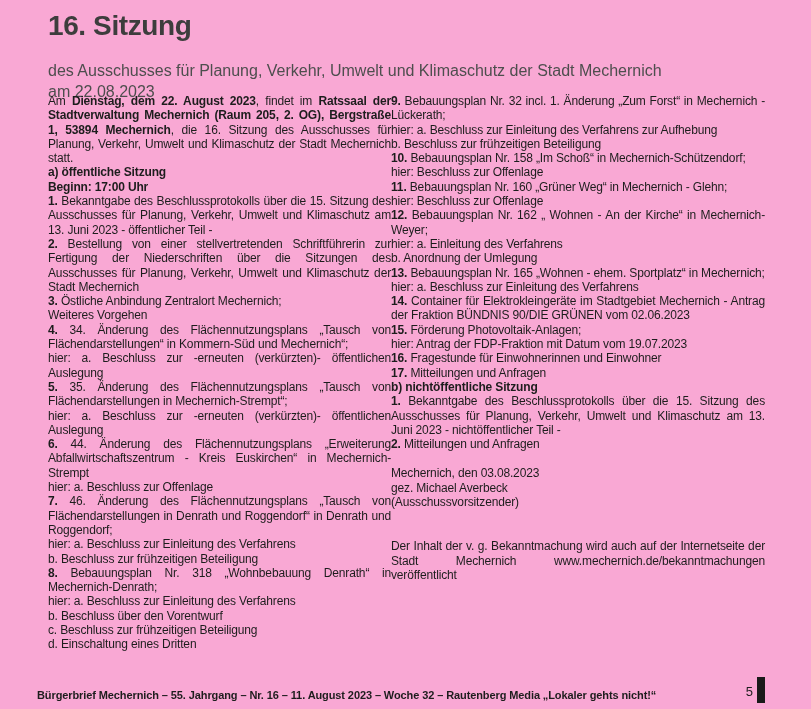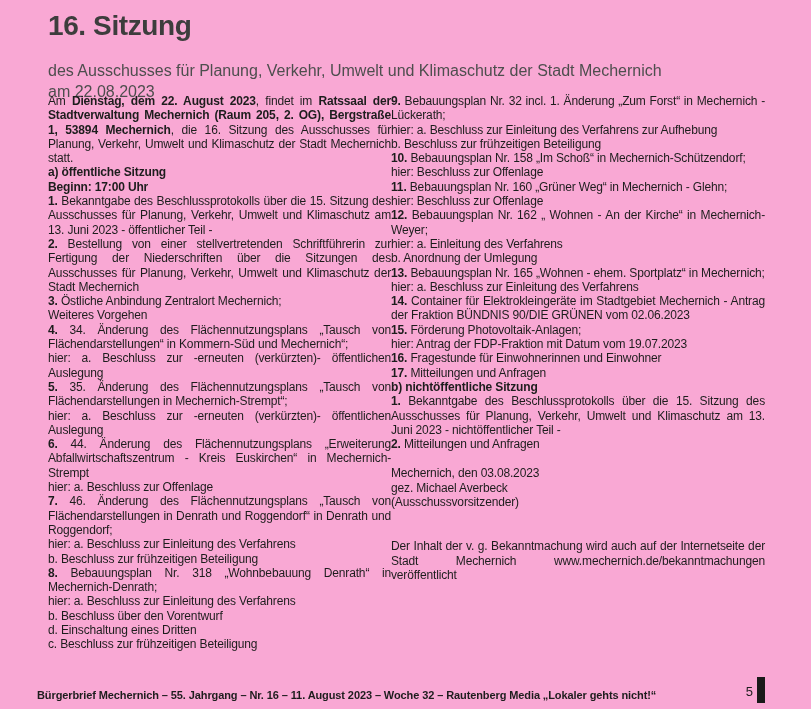--- a/index.html
+++ b/index.html
@@ -66,22 +66,22 @@
         <p class="para"><span class="b">5.</span><span> 35. Änderung des Flächennutzungsplans „Tausch von Flächendarstel­lungen in Mechernich-Strempt“;</span></p>
         <p class="para"><span>hier: a. Beschluss zur -erneuten (verkürzten)- öffentlichen Auslegung</span></p>
         <p class="para"><span class="b">6.</span><span> 44. Änderung des Flächennutzungsplans „Erweiterung Abfallwirt­schaftszentrum - Kreis Euskirchen“ in Mechernich-Strempt</span></p>
         <p class="para"><span>hier: a. Beschluss zur Offenlage</span></p>
         <p class="para"><span class="b">7.</span><span> 46. Änderung des Flächennutzungsplans „Tausch von Flächendarstellungen in Denrath und Roggendorf“ in Denrath und Roggendorf;</span></p>
         <p class="para"><span>hier: a. Beschluss zur Einleitung des Verfahrens</span></p>
         <p class="para"><span>b. Beschluss zur frühzeitigen Beteiligung</span></p>
         <p class="para"><span class="b">8.</span><span> Bebauungsplan Nr. 318 „Wohnbebauung Denrath“ in Mechernich-Denrath;</span></p>
         <p class="para"><span>hier: a. Beschluss zur Einleitung des Verfahrens</span></p>
         <p class="para"><span>b. Beschluss über den Vorentwurf</span></p>
+        <p class="para"><span>c. Beschluss zur frühzeitigen Beteiligung</span></p>
         <p class="para"><span>d. Einschaltung eines Dritten</span></p>
-        <p class="para"><span>c. Beschluss zur frühzeitigen Beteiligung</span></p>
       </div>
     <div class="col right" id="col-right">
         <p class="para"><span class="b">9.</span><span> Bebauungsplan Nr. 32 incl. 1. Änderung „Zum Forst“ in Mechernich - Lückerath;</span></p>
         <p class="para"><span>hier: a. Beschluss zur Einleitung des Verfahrens zur Aufhebung</span></p>
         <p class="para"><span>b. Beschluss zur frühzeitigen Beteiligung</span></p>
         <p class="para"><span class="b">10.</span><span> Bebauungsplan Nr. 158 „Im Schoß“ in Mechernich-Schützendorf;</span></p>
         <p class="para"><span>hier: Beschluss zur Offenlage</span></p>
         <p class="para"><span class="b">11.</span><span> Bebauungsplan Nr. 160 „Grüner Weg“ in Mechernich - Glehn;</span></p>
         <p class="para"><span>hier: Beschluss zur Offenlage</span></p>
         <p class="para"><span class="b">12.</span><span> Bebauungsplan Nr. 162 „ Wohnen - An der Kirche“ in Mechernich-Weyer;</span></p>

